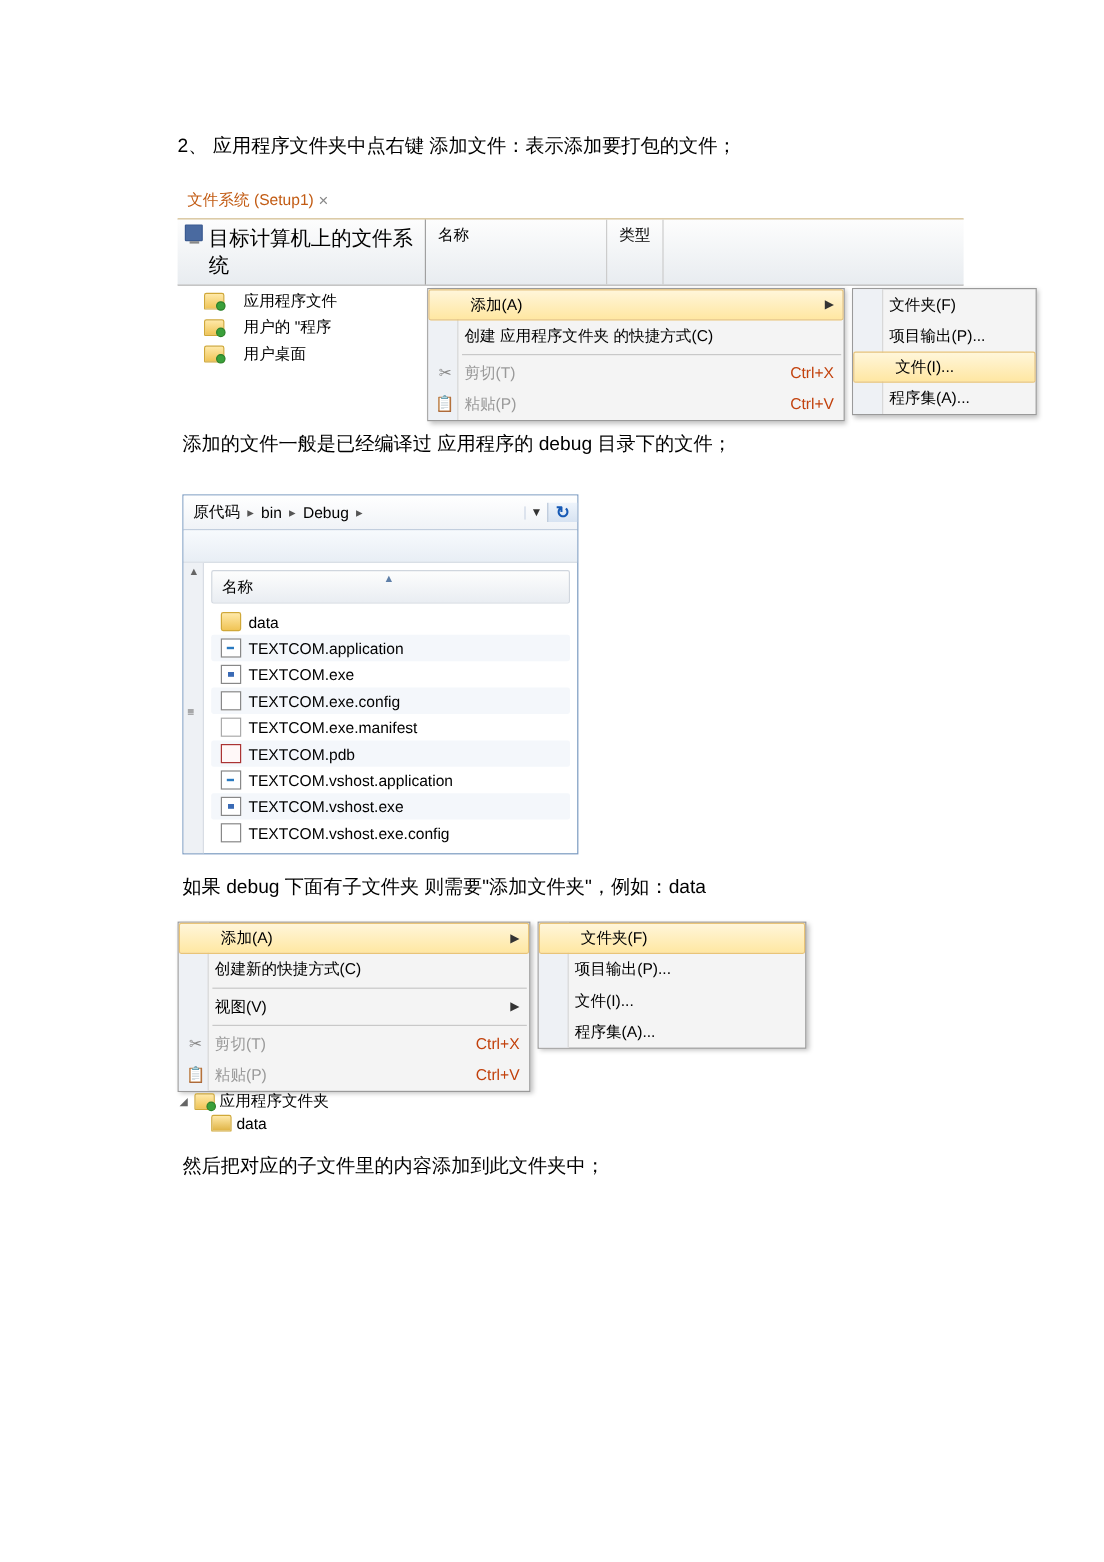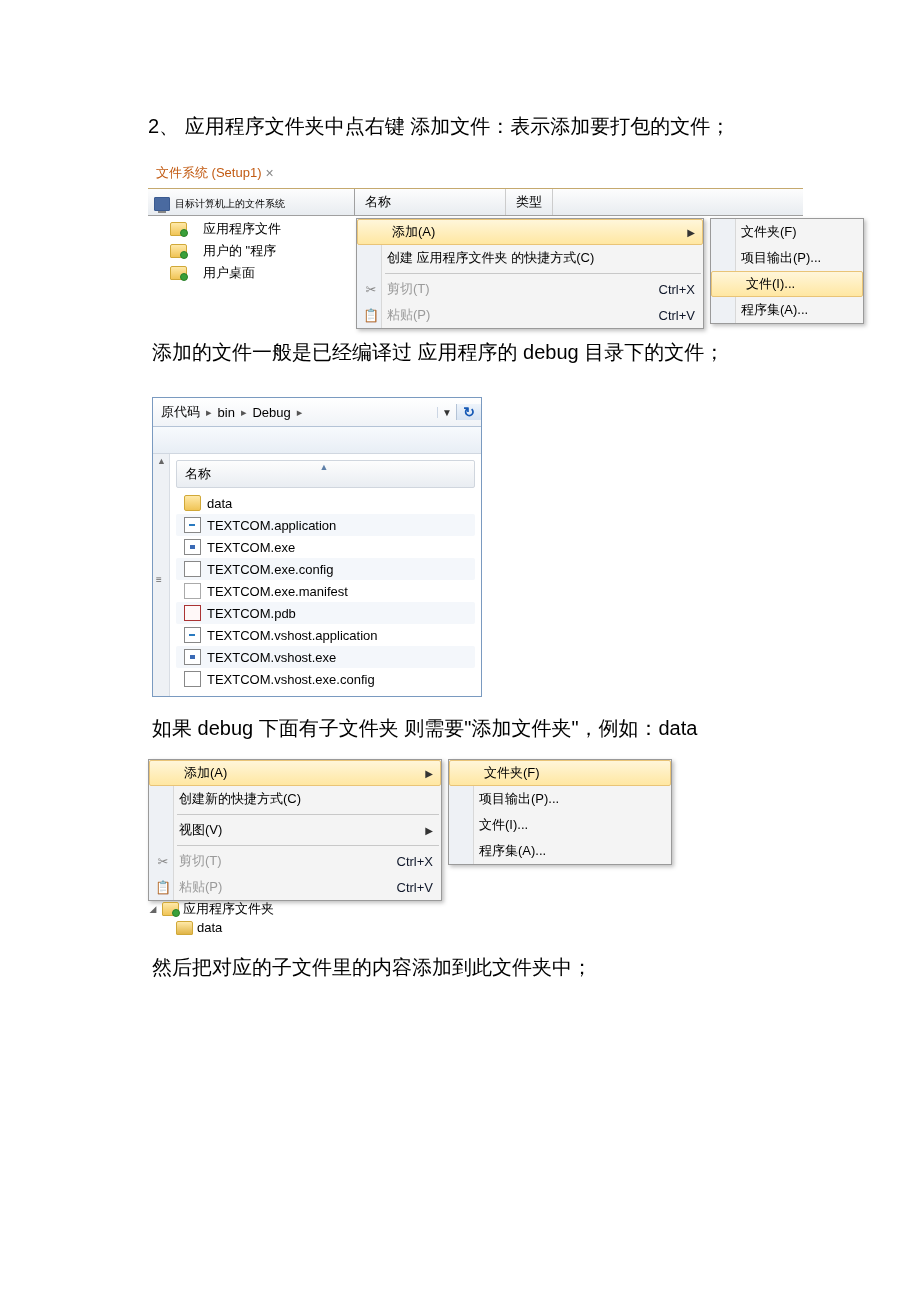--- a/index.html
+++ b/index.html
@@ -1,46 +1,46 @@
 <!DOCTYPE html>
 <html><head>
 <meta charset="utf-8">
 <style>
 body{margin:0;background:#fff;font-family:"Microsoft YaHei",SimSun,sans-serif;font-size:14px;color:#000}
 .page{width:920px;margin:0 auto;padding:100px 0 200px;position:relative}
-.body-text{font-size:20px;line-height:1.6;padding:0 110px;margin:10px 0}
+.body-text{font-size:16px;line-height:1.6;padding:0 110px;margin:10px 0}
 .indent{text-indent:38px}
 .watermark{position:absolute;font-size:44px;font-weight:bold;color:#d8d8d8;z-index:0;pointer-events:none;left:260px;top:620px}
 
 
 .shot1{margin:20px 0 20px 148px;width:655px;background:#fff;position:relative}
 .tab-strip{height:26px;display:flex;align-items:flex-start;border-bottom:1px solid #c5a96e;padding-left:2px}
 .tab{height:22px;display:flex;align-items:center;padding:0 6px;font-size:13px;color:#c25b13;gap:4px}
 .tab .x{font-size:14px;color:#888}
 .vs-row{display:flex;border-bottom:1px solid #a0a0a0}
-.tree-head{width:194px;display:flex;align-items:flex-end;gap:5px;padding:4px 6px;background:linear-gradient(#fdfdfd,#e8ecf0);border-right:1px solid #a0a0a0;font-size:10px}
+.tree-head{width:194px;display:flex;align-items:flex-start;gap:5px;padding:4px 6px;background:linear-gradient(#fdfdfd,#e8ecf0);border-right:1px solid #a0a0a0;font-size:17px}
 .comp-icon{width:14px;height:12px;background:#4a6aa0;border:1px solid #3a5a90;border-radius:1px;position:relative}
 .comp-icon:after{content:"";position:absolute;left:3px;bottom:-3px;width:8px;height:2px;background:#888}
 .list-head{flex:1;display:flex;background:linear-gradient(#fdfdfd,#e8ecf0)}
 .col{padding:4px 10px;font-size:13px;border-right:1px solid #ccc}
 .col.name{width:130px}
 .fs-body{display:flex;min-height:100px}
 .tree{width:194px;padding:2px 0}
 .tree-item{display:flex;align-items:center;gap:16px;padding:2px 4px 2px 22px;font-size:13px}
 .folder-ico{width:15px;height:12px;background:linear-gradient(#ffe9a8,#f0c456);border:1px solid #d0a838;border-radius:2px 2px 1px 1px;position:relative}
 .folder-ico.open{background:linear-gradient(#ffe9a8,#e0b446)}
 .folder-ico .dot{position:absolute;right:-2px;bottom:-2px;width:6px;height:6px;border-radius:50%;background:#3aa03a;border:1px solid #2a802a}
 .ctx-area{flex:1;position:relative;padding-top:4px}
 .ctx-menu{position:absolute;background:#f4f4f4;border:1px solid #9a9a9a;box-shadow:2px 2px 4px rgba(0,0,0,.25);font-size:13px}
 .ctx1a{left:14px;top:2px;width:346px}
 .mi{display:flex;align-items:center;padding:4px 8px 4px 30px;position:relative;white-space:nowrap}
 .mi.hi{background:linear-gradient(#fff6da,#ffe7a2);border:1px solid #e9c477;border-radius:2px;padding:3px 7px 3px 34px}
 .mi.dis{color:#9a9a9a}
 .mi .sc{margin-left:auto;padding-left:20px;color:#555}
-.mi.dis .sc{color:#0f172a}
+.mi.dis .sc{color:#c2410c}
 .mi .arr{margin-left:auto;font-size:10px;color:#333}
 .mi .mico{position:absolute;left:6px;width:16px;height:16px;display:flex;align-items:center;justify-content:center;font-size:13px;color:#888}
 .sep{height:1px;background:#c8c8c8;margin:2px 2px 2px 28px}
 .iconstrip{position:absolute;left:0;top:0;bottom:0;width:24px;border-right:1px solid #d8d8d8;background:#eef1f5}
 .submenu1{position:absolute;left:368px;top:2px;width:152px}
 
 
 .shot2{margin:29px 0 15px 152px;width:328px;border:1px solid #7a9ac0;background:#fff}
 .addr{display:flex;align-items:center;height:28px;background:linear-gradient(#fff,#f0f3f7);border-bottom:1px solid #b4c3d6}
 .crumb{display:flex;align-items:center;flex:1;padding:0 4px;font-size:13px}

